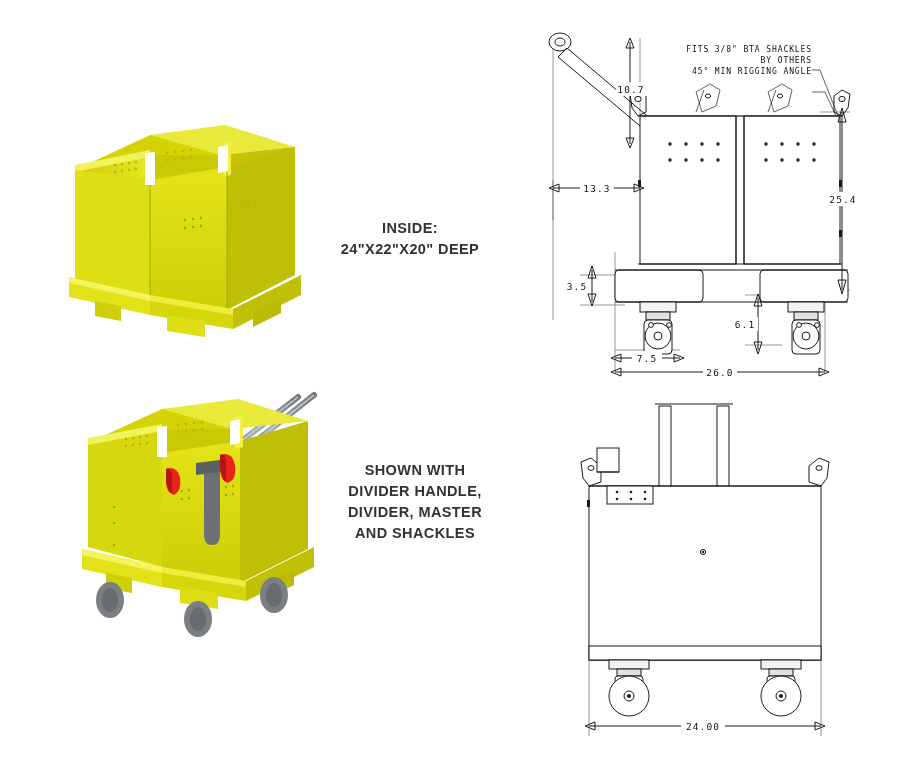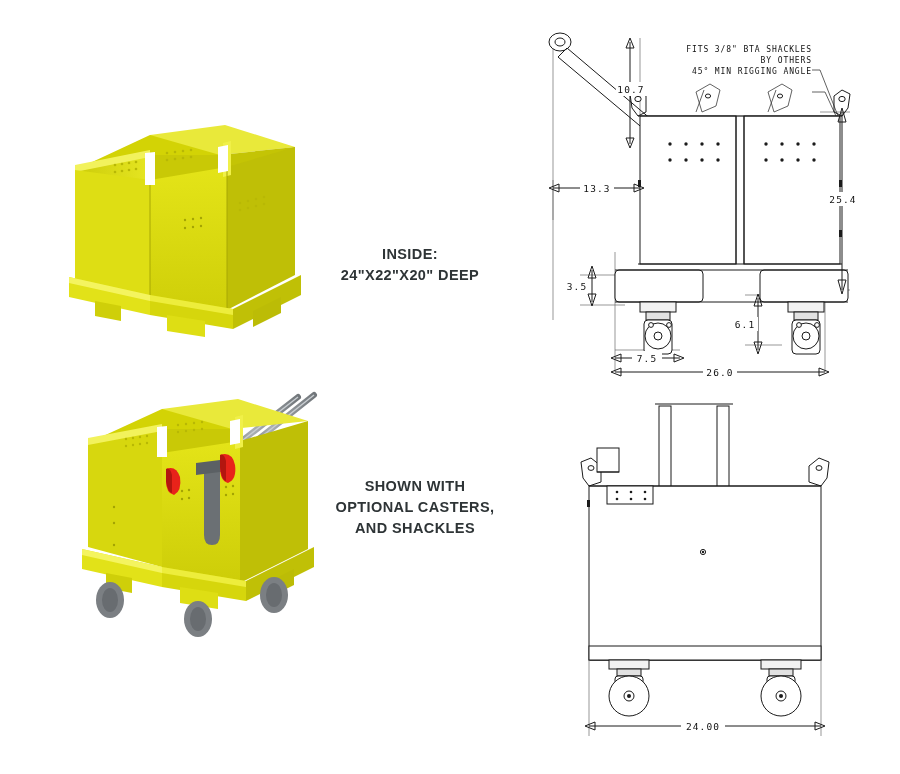--- a/index.html
+++ b/index.html
@@ -17,25 +17,25 @@
   .callout{
     position:absolute;
     text-align:center;
     color:#2e3436;
     font-weight:bold;
     font-family:"Liberation Sans", sans-serif;
     letter-spacing:.4px;
     line-height:1.45;
   }
   #callout-inside{
-    left:300px; top:244px; width:220px;
+    left:300px; top:218px; width:220px;
     font-size:14.5px;
   }
   #callout-options{
-    left:315px; top:476px; width:200px;
+    left:315px; top:460px; width:200px;
     font-size:14.5px;
   }
   .callout .line{display:block;white-space:nowrap;}
 
   
   .art{position:absolute;}
   #iso-top{left:55px;top:125px;}
   #iso-bottom{left:70px;top:395px;}
   #view-side{left:520px;top:20px;}
   #view-front{left:575px;top:400px;}
@@ -260,21 +260,22 @@
     </svg>
   </div>
 
   <div class="callout" id="callout-inside">
     <span class="line">INSIDE:</span>
     <span class="line">24"X22"X20" DEEP</span>
   </div>
 
   <div class="callout" id="callout-options">
     <span class="line">SHOWN WITH</span>
-    <span class="line">OPTIONAL CASTERS,</span>
+    <span class="line">DIVIDER HANDLE,</span>
+    <span class="line">DIVIDER, MASTER</span>
     <span class="line">AND SHACKLES</span>
   </div>
 
   <div class="art" id="view-side">
     <svg width="370" height="370" viewBox="0 0 370 370" aria-label="side elevation">
 
       <path class="ln-x" d="M33,18 L33,300"></path>
       <path class="ln-x" d="M120,96 L320,96"></path>
       <path class="ln-x" d="M120,18 L120,96"></path>
       <path class="ln-x" d="M33,160 L33,200"></path>

